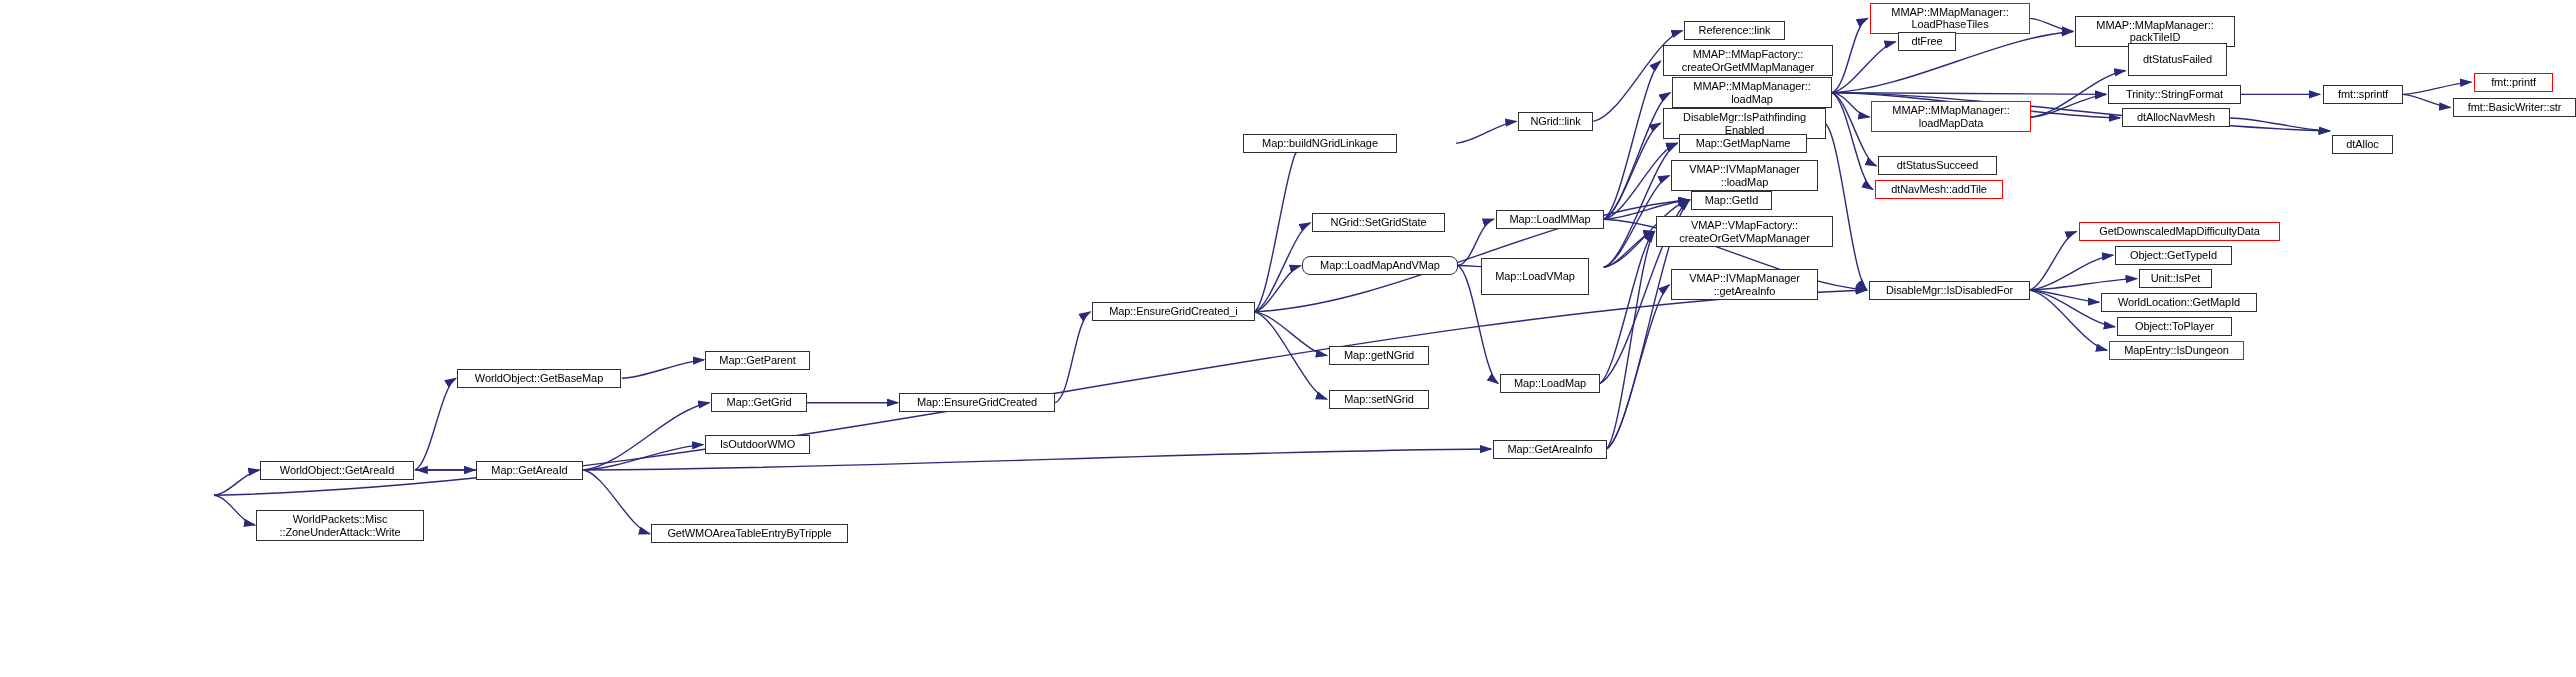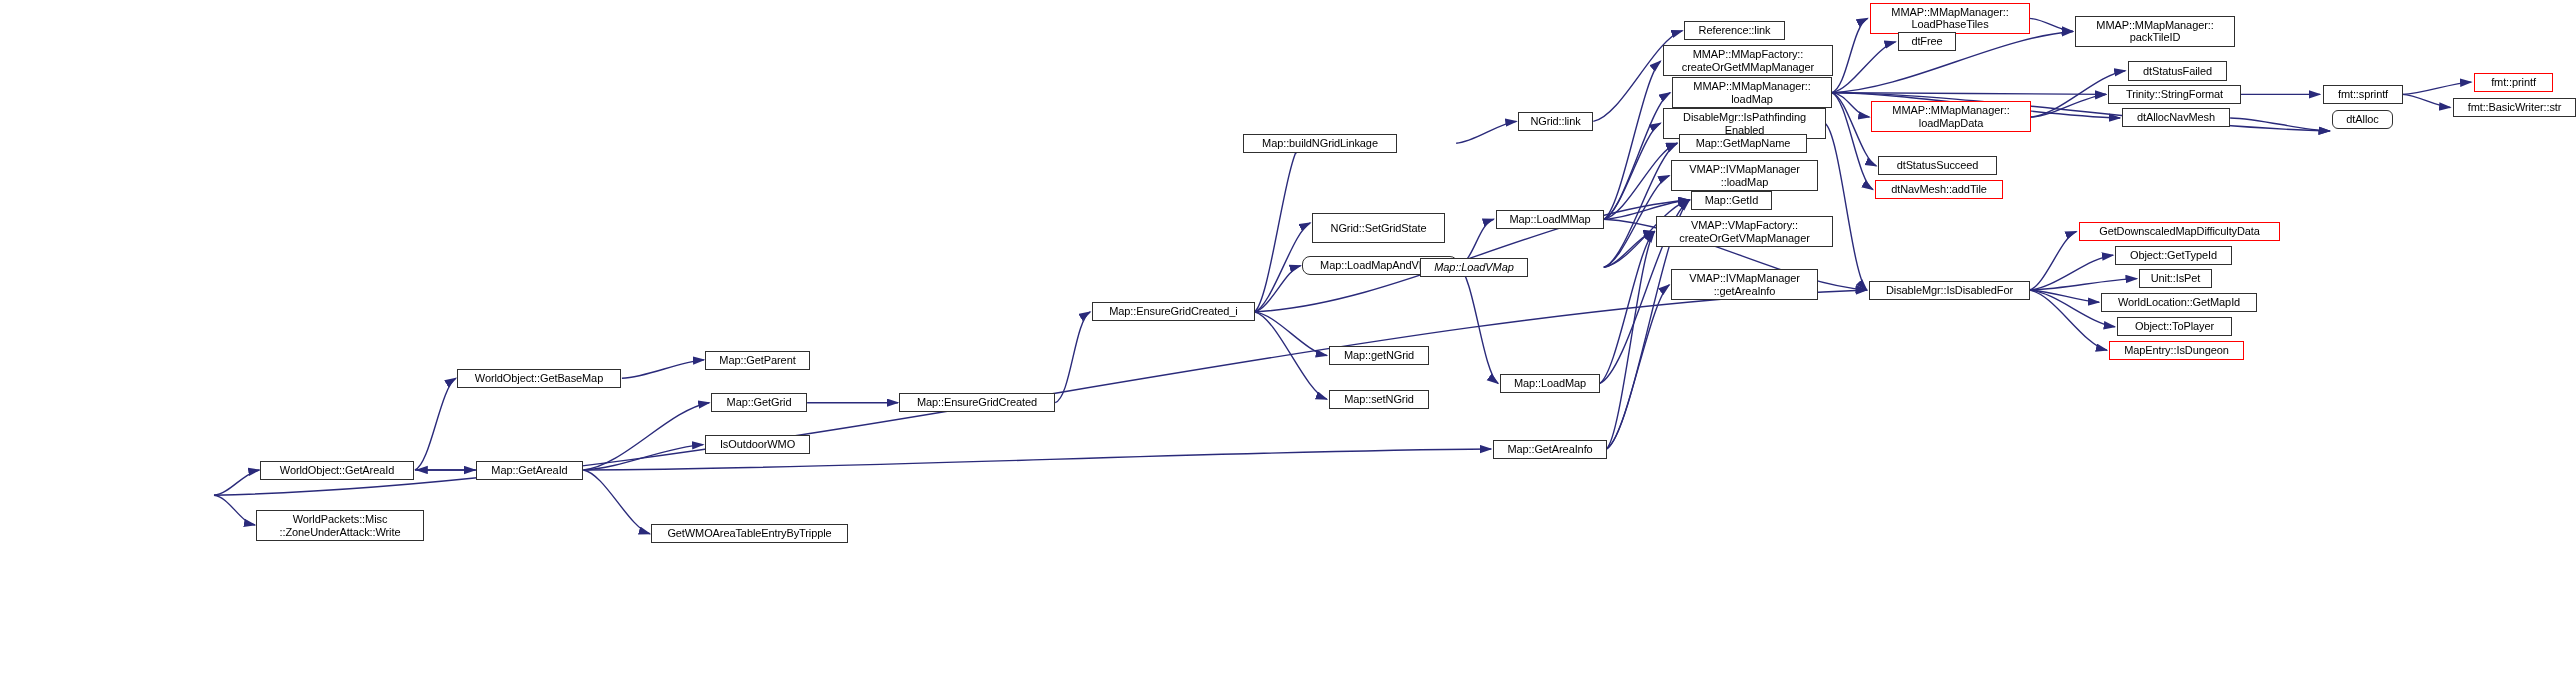--- a/index.html
+++ b/index.html
@@ -118,27 +118,27 @@
 ::ZoneUnderAttack::Write</span></div>
     <div class="node" style="left: 457px; top: 369px; width: 164px; height: 19px;"><span class="node-label">WorldObject::GetBaseMap</span></div>
     <div class="node" style="left: 476px; top: 461px; width: 107px; height: 19px;"><span class="node-label">Map::GetAreaId</span></div>
     <div class="node" style="left: 705px; top: 351px; width: 105px; height: 19px;"><span class="node-label">Map::GetParent</span></div>
     <div class="node" style="left: 711px; top: 393px; width: 96px; height: 19px;"><span class="node-label">Map::GetGrid</span></div>
     <div class="node" style="left: 705px; top: 435px; width: 105px; height: 19px;"><span class="node-label">IsOutdoorWMO</span></div>
     <div class="node" style="left: 651px; top: 524px; width: 197px; height: 19px;"><span class="node-label">GetWMOAreaTableEntryByTripple</span></div>
     <div class="node" style="left: 899px; top: 393px; width: 156px; height: 19px;"><span class="node-label">Map::EnsureGridCreated</span></div>
     <div class="node" style="left: 1092px; top: 302px; width: 163px; height: 19px;"><span class="node-label">Map::EnsureGridCreated_i</span></div>
     <div class="node" style="left: 1243px; top: 134px; width: 154px; height: 19px;"><span class="node-label">Map::buildNGridLinkage</span></div>
-    <div class="node" style="left: 1312px; top: 213px; width: 133px; height: 30px;"><span class="node-label">NGrid::SetGridState</span></div>
+    <div class="node" style="left: 1312px; top: 213px; width: 133px; height: 19px;"><span class="node-label">NGrid::SetGridState</span></div>
     <div class="node" style="left: 1302px; top: 256px; width: 156px; height: 19px; border-radius: 8px;"><span class="node-label">Map::LoadMapAndVMap</span></div>
     <div class="node" style="left: 1329px; top: 346px; width: 100px; height: 19px;"><span class="node-label">Map::getNGrid</span></div>
     <div class="node" style="left: 1329px; top: 390px; width: 100px; height: 19px;"><span class="node-label">Map::setNGrid</span></div>
     <div class="node" style="left: 1518px; top: 112px; width: 75px; height: 19px;"><span class="node-label">NGrid::link</span></div>
     <div class="node" style="left: 1496px; top: 210px; width: 108px; height: 19px;"><span class="node-label">Map::LoadMMap</span></div>
-    <div class="node" style="left: 1420px; top: 258px; width: 108px; height: 19px; font-style: italic;"><span class="node-label">Map::LoadVMap</span></div>
+    <div class="node" style="left: 1481px; top: 258px; width: 108px; height: 37px;"><span class="node-label">Map::LoadVMap</span></div>
     <div class="node" style="left: 1500px; top: 374px; width: 100px; height: 19px;"><span class="node-label">Map::LoadMap</span></div>
     <div class="node" style="left: 1493px; top: 440px; width: 114px; height: 19px;"><span class="node-label">Map::GetAreaInfo</span></div>
     <div class="node" style="left: 1684px; top: 21px; width: 101px; height: 19px;"><span class="node-label">Reference::link</span></div>
     <div class="node" style="left: 1663px; top: 45px; width: 170px; height: 31px;"><span class="node-label">MMAP::MMapFactory::
 createOrGetMMapManager</span></div>
     <div class="node" style="left: 1672px; top: 77px; width: 160px; height: 31px;"><span class="node-label">MMAP::MMapManager::
 loadMap</span></div>
     <div class="node" style="left: 1663px; top: 108px; width: 163px; height: 31px;"><span class="node-label">DisableMgr::IsPathfinding
 Enabled</span></div>
     <div class="node" style="left: 1679px; top: 134px; width: 128px; height: 19px;"><span class="node-label">Map::GetMapName</span></div>
@@ -151,25 +151,25 @@
 ::getAreaInfo</span></div>
     <div class="node red" style="left: 1870px; top: 2.6px; width: 160px; height: 31px;"><span class="node-label">MMAP::MMapManager::
 LoadPhaseTiles</span></div>
     <div class="node" style="left: 1898px; top: 32px; width: 58px; height: 19px;"><span class="node-label">dtFree</span></div>
     <div class="node red" style="left: 1871px; top: 101px; width: 160px; height: 31px;"><span class="node-label">MMAP::MMapManager::
 loadMapData</span></div>
     <div class="node" style="left: 1878px; top: 156px; width: 119px; height: 19px;"><span class="node-label">dtStatusSucceed</span></div>
     <div class="node red" style="left: 1875px; top: 180px; width: 128px; height: 19px;"><span class="node-label">dtNavMesh::addTile</span></div>
     <div class="node" style="left: 2075px; top: 15.7px; width: 160px; height: 31px;"><span class="node-label">MMAP::MMapManager::
 packTileID</span></div>
-    <div class="node" style="left: 2128px; top: 61px; width: 99px; height: 20px;"><span class="node-label">dtStatusFailed</span></div>
+    <div class="node" style="left: 2128px; top: 43px; width: 99px; height: 33px;"><span class="node-label">dtStatusFailed</span></div>
     <div class="node" style="left: 2108px; top: 85px; width: 133px; height: 19px;"><span class="node-label">Trinity::StringFormat</span></div>
     <div class="node" style="left: 2122px; top: 108px; width: 108px; height: 19px;"><span class="node-label">dtAllocNavMesh</span></div>
     <div class="node" style="left: 2323px; top: 85px; width: 80px; height: 19px;"><span class="node-label">fmt::sprintf</span></div>
-    <div class="node" style="left: 2332px; top: 110px; width: 61px; height: 19px; border-radius: 6px;"><span class="node-label">dtAlloc</span></div>
+    <div class="node" style="left: 2332px; top: 135px; width: 61px; height: 19px;"><span class="node-label">dtAlloc</span></div>
     <div class="node red" style="left: 2474px; top: 73px; width: 79px; height: 19px;"><span class="node-label">fmt::printf</span></div>
     <div class="node" style="left: 2453px; top: 98px; width: 123px; height: 19px;"><span class="node-label">fmt::BasicWriter::str</span></div>
     <div class="node" style="left: 1869px; top: 281px; width: 161px; height: 19px;"><span class="node-label">DisableMgr::IsDisabledFor</span></div>
     <div class="node red" style="left: 2079px; top: 222px; width: 201px; height: 19px;"><span class="node-label">GetDownscaledMapDifficultyData</span></div>
     <div class="node" style="left: 2115px; top: 246px; width: 117px; height: 19px;"><span class="node-label">Object::GetTypeId</span></div>
     <div class="node" style="left: 2139px; top: 269px; width: 73px; height: 19px;"><span class="node-label">Unit::IsPet</span></div>
     <div class="node" style="left: 2101px; top: 293px; width: 156px; height: 19px;"><span class="node-label">WorldLocation::GetMapId</span></div>
     <div class="node" style="left: 2117px; top: 317px; width: 115px; height: 19px;"><span class="node-label">Object::ToPlayer</span></div>
     <div class="node red" style="left: 2109px; top: 341px; width: 135px; height: 19px;"><span class="node-label">MapEntry::IsDungeon</span></div>
   </div>

